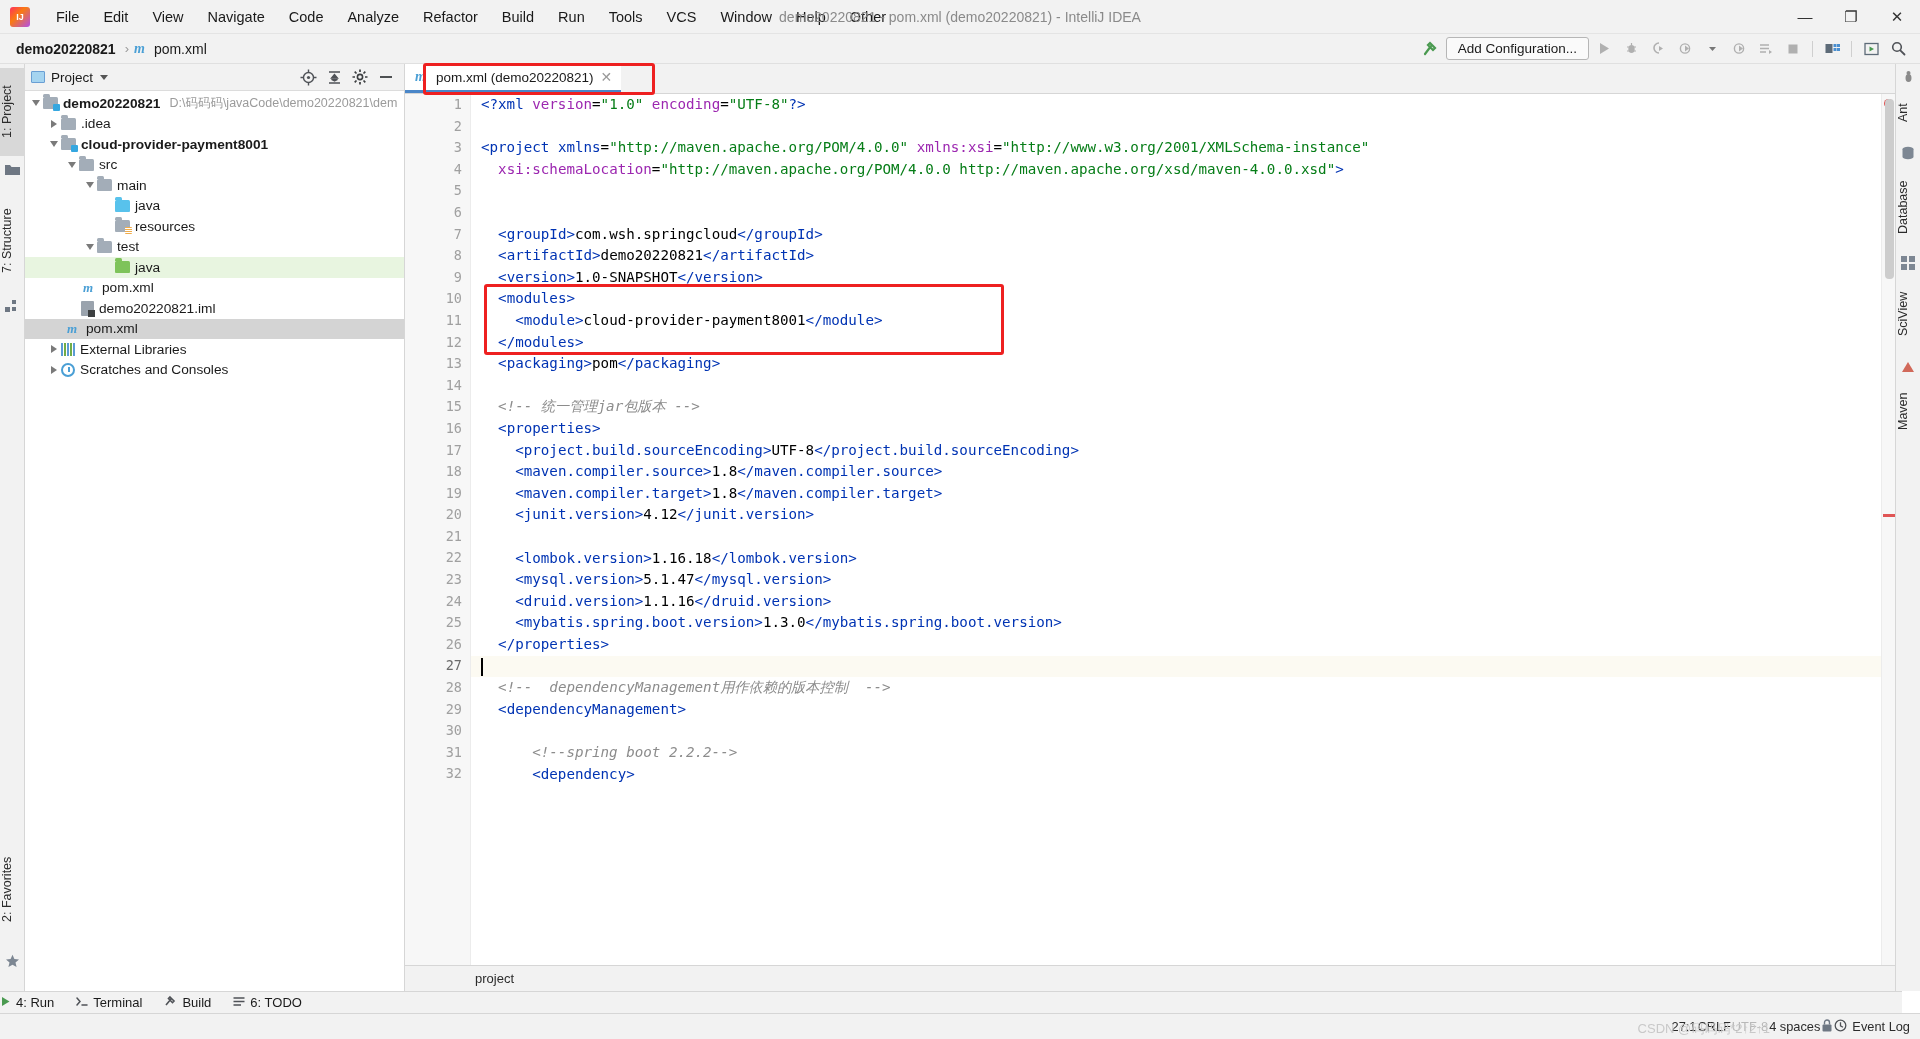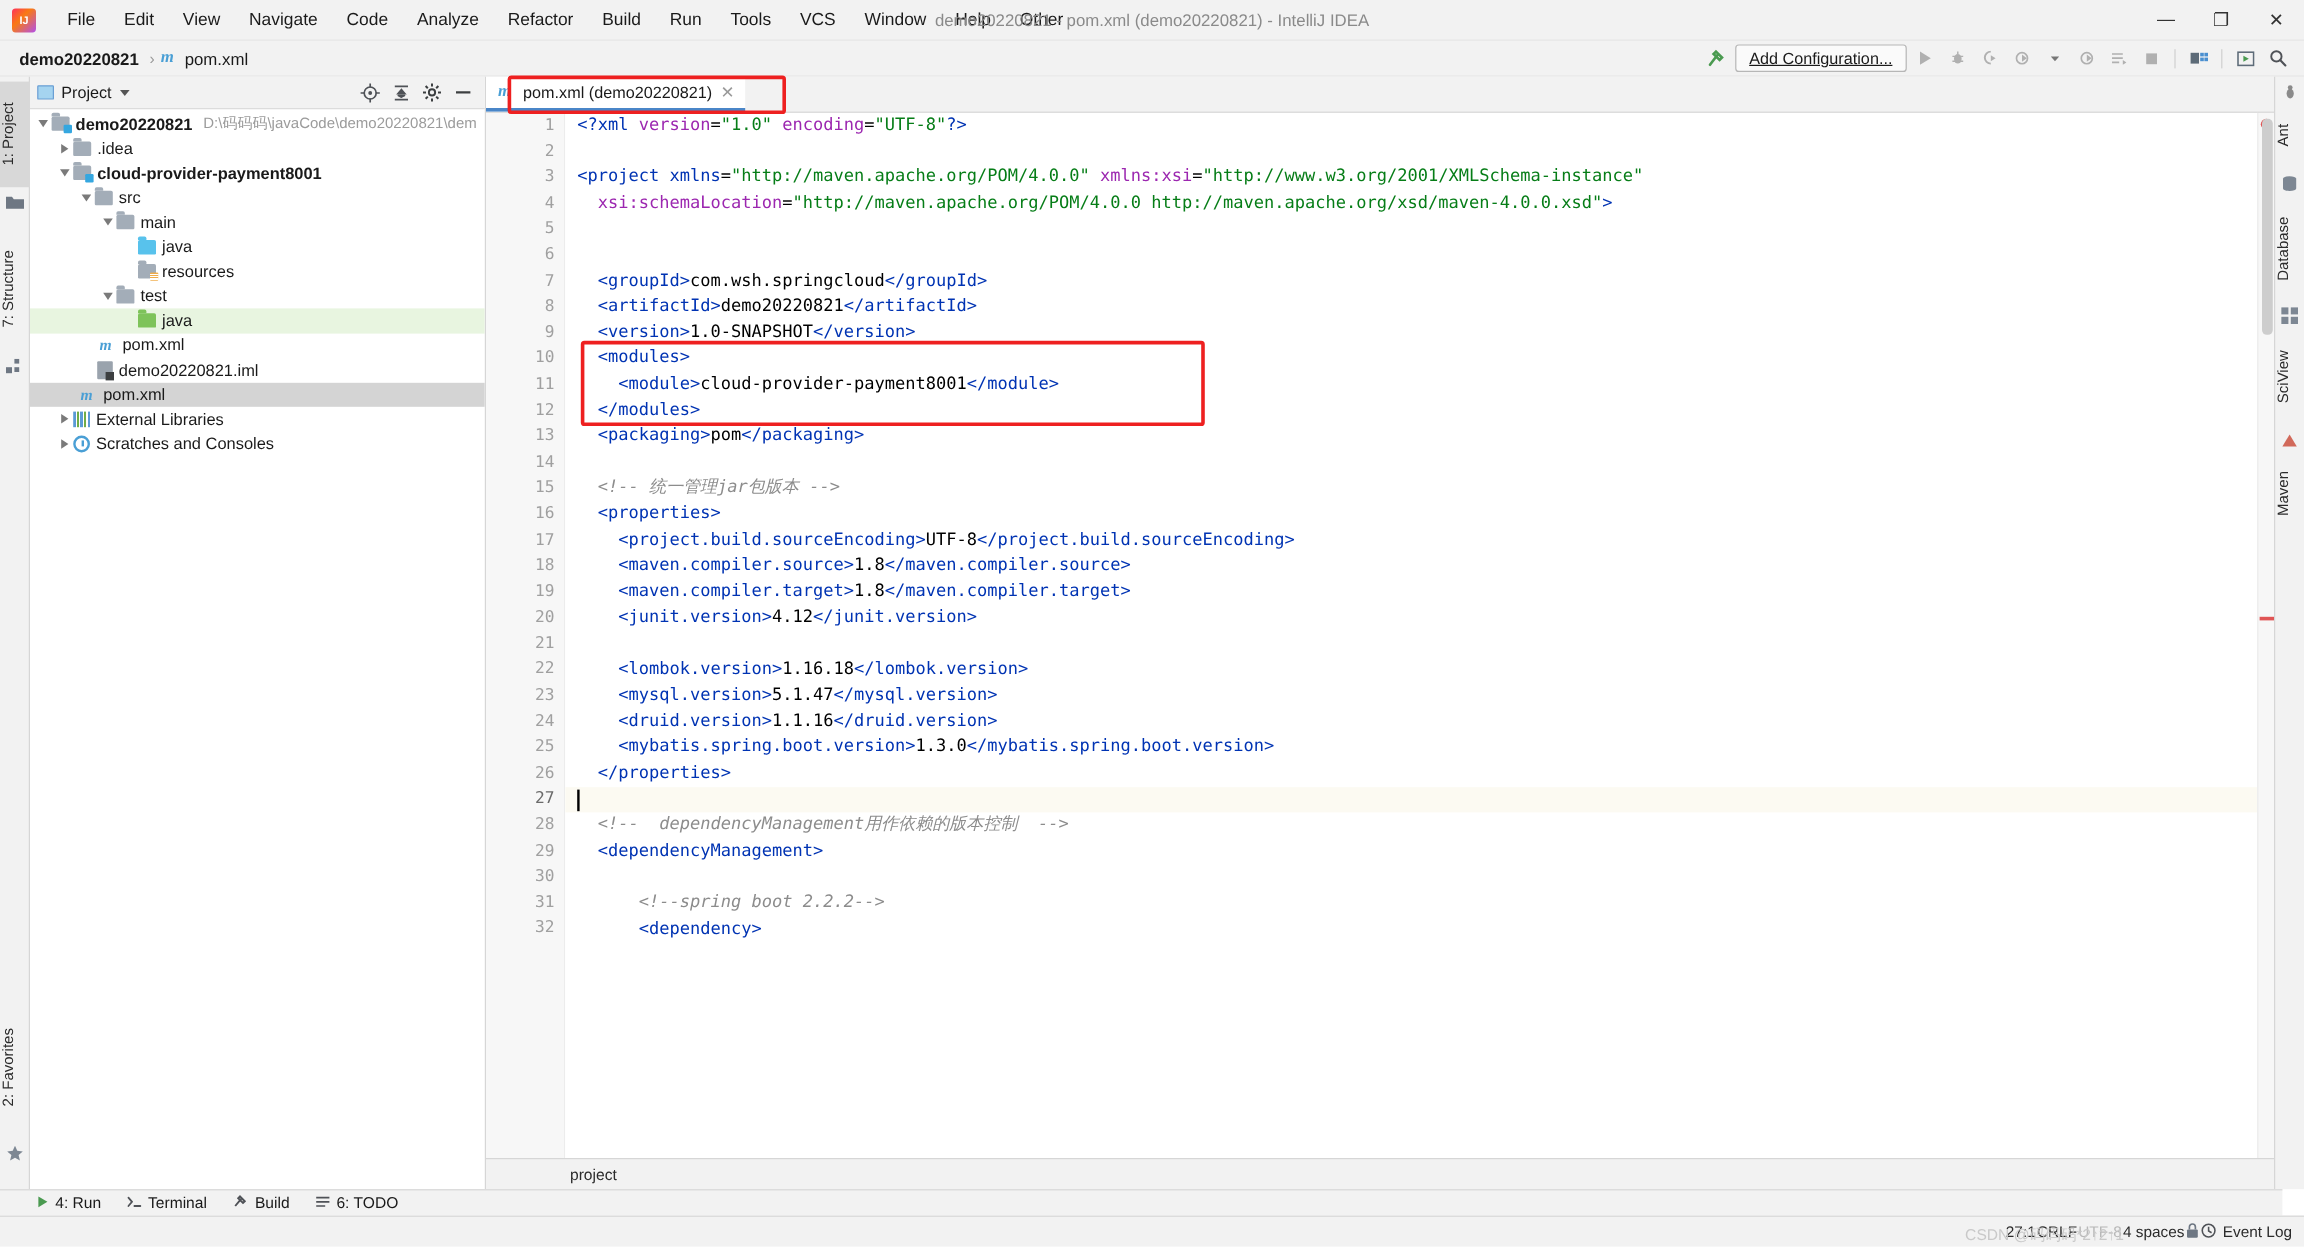--- a/index.html
+++ b/index.html
@@ -66,21 +66,21 @@
     font-size: 14px; font-family: "Liberation Serif", serif;
     margin-right: 3px;
   }
   .nav-right {
     margin-left: auto; display: flex; align-items: center;
     gap: 3px; padding-right: 10px;
   }
   .addconf {
     border: 1px solid #b6b6b6; background: #fafafa;
     border-radius: 3px; font-size: 13.5px; padding: 3px 11px;
-    color: #1a1a1a; white-space: nowrap; text-decoration: underline;
+    color: #1a1a1a; white-space: nowrap;
   }
   .tb-icon {
     width: 24px; height: 22px; display: flex;
     align-items: center; justify-content: center;
     color: #a8a8a8; font-size: 13px;
   }
   .tb-icon.dark { color: #5d6b78; }
   .tb-sep { width: 1px; height: 16px; background: #cfcfcf; margin: 0 4px; }
 
   
@@ -292,21 +292,21 @@
   .ebottom {
     height: 26px; background: #f2f2f2; border-top: 1px solid #d6d6d6;
     display: flex; align-items: center; padding-left: 70px;
     font-size: 13px; color: #2b2b2b;
   }
 
   
   .toolwin {
     position: absolute; left: 0; right: 18px; bottom: 26px; height: 22px;
     background: #f2f2f2; border-top: 1px solid #d6d6d6;
-    display: flex; align-items: center; padding-left: 30px; gap: 22px;
+    display: flex; align-items: center; gap: 22px;
   }
   .tw-item {
     display: flex; align-items: center; gap: 5px;
     font-size: 13px; color: #1a1a1a;
   }
 
   .statusbar {
     position: absolute; left: 0; right: 0; bottom: 0; height: 26px;
     background: #f2f2f2; border-top: 1px solid #d6d6d6;
     display: flex; align-items: center; padding: 0 10px;

